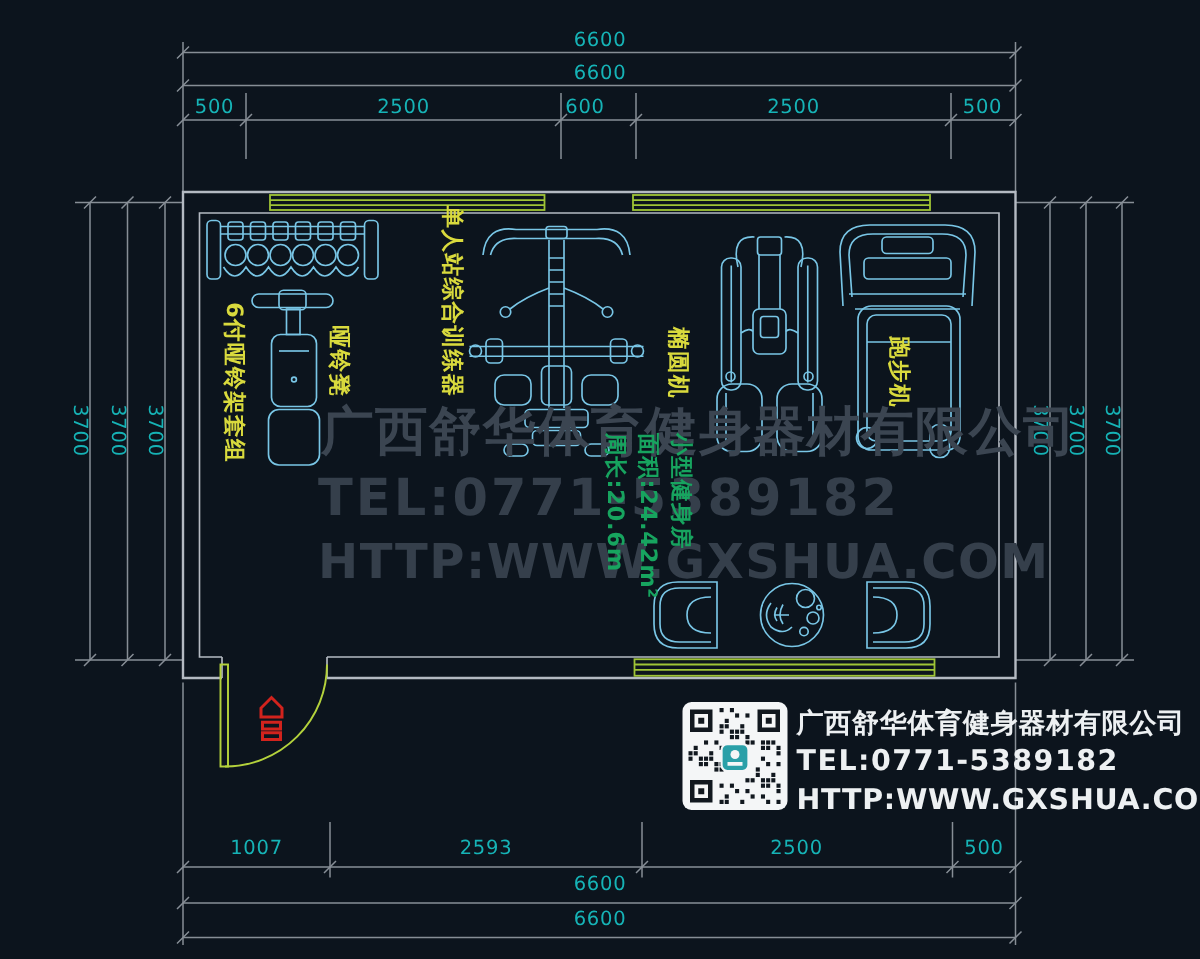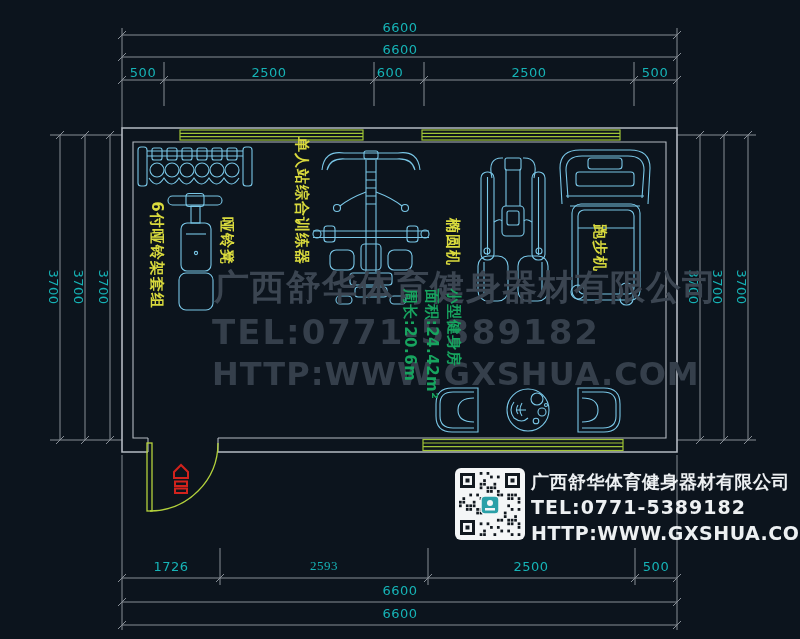--- a/index.html
+++ b/index.html
@@ -294,22 +294,22 @@
   </svg>
 
   <div class="dim" style="left:400px;top:27px;">6600</div>
   <div class="dim" style="left:400px;top:49px;">6600</div>
   <div class="dim" style="left:143px;top:72px;">500</div>
   <div class="dim" style="left:269px;top:72px;">2500</div>
   <div class="dim" style="left:390px;top:72px;">600</div>
   <div class="dim" style="left:529px;top:72px;">2500</div>
   <div class="dim" style="left:655px;top:72px;">500</div>
 
-  <div class="dim" style="left:171px;top:566px;">1726</div>
-  <div class="dim" style="left:324px;top:566px;font-family:Liberation Serif, serif;">2593</div>
+  <div class="dim" style="left:171px;top:566px;">1007</div>
+  <div class="dim" style="left:324px;top:566px;">2593</div>
   <div class="dim" style="left:531px;top:566px;">2500</div>
   <div class="dim" style="left:656px;top:566px;">500</div>
   <div class="dim" style="left:400px;top:590px;">6600</div>
   <div class="dim" style="left:400px;top:613px;">6600</div>
 
   <div class="dimv" style="left:53px;top:287px;">3700</div>
   <div class="dimv" style="left:78px;top:287px;">3700</div>
   <div class="dimv" style="left:103px;top:287px;">3700</div>
   <div class="dimv" style="left:693px;top:287px;">3700</div>
   <div class="dimv" style="left:717px;top:287px;">3700</div>

